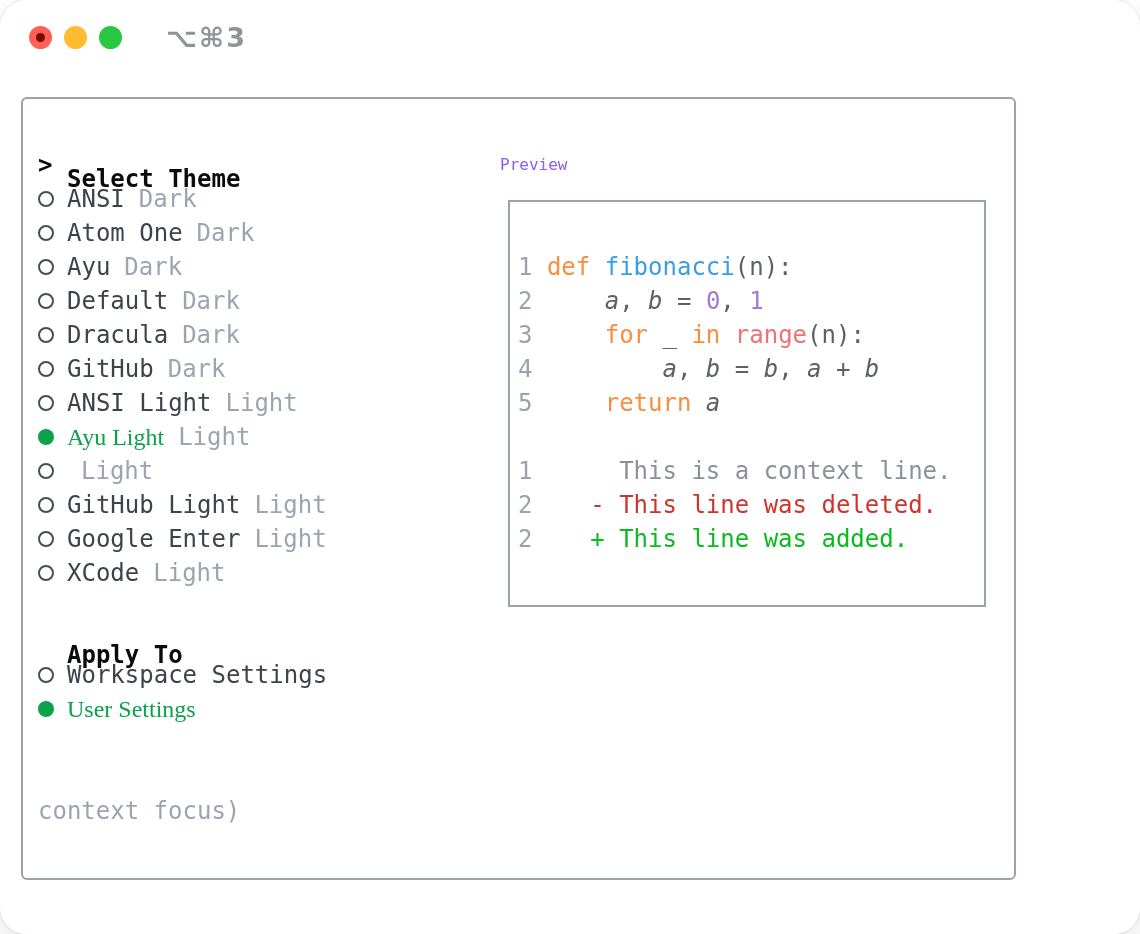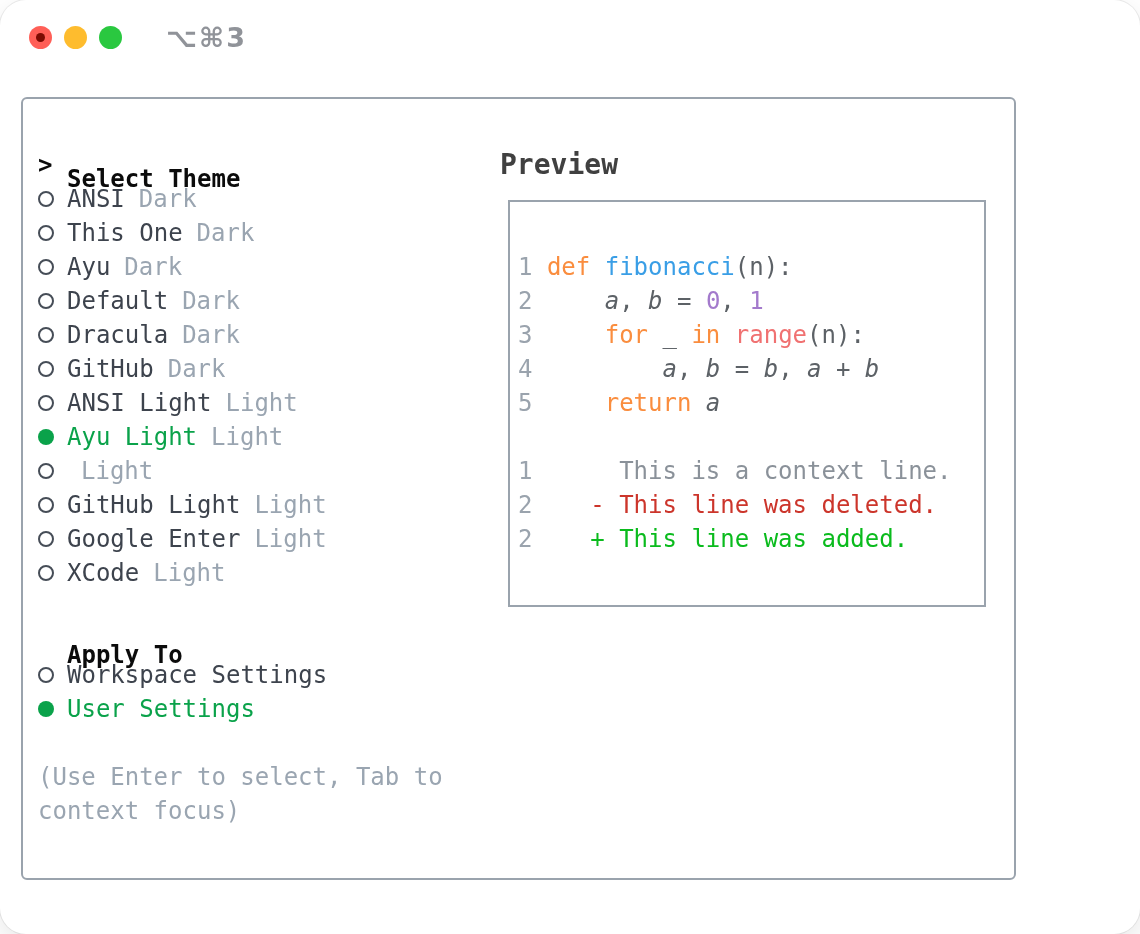--- a/index.html
+++ b/index.html
@@ -28,26 +28,26 @@
   }
   
   #left-pane{position:absolute;left:15px;top:49px;}
   .row{display:flex;align-items:center;height:34px;font-size:24px;color:var(--item,#3d434d);white-space:pre;}
   .marker{width:29px;display:flex;align-items:center;flex:0 0 29px;}
   .radio{width:12px;height:12px;border:2px solid #464d57;border-radius:50%;box-sizing:content-box;}
   .radio.sel{width:16px;height:16px;border:none;background:var(--green,#0aa24a);}
   .pointer{font-weight:bold;color:#0b0b0b;}
   .hdr{font-weight:bold;color:#0b0b0b;margin-top:28px;}
   .theme-name{white-space:pre;}
-  .row.sel .theme-name, .row.sel .opt-name{color:var(--green,#0aa24a);}
+  .row.sel .theme-name, .row.sel .opt-name{color:var(--green,#0aa24a);font-family:Liberation Serif, serif;}
   .tag{color:var(--muted,#9aa5b1);margin-left:14px;white-space:pre;}
   .spacer{height:34px;}
   #help-text{font-size:24px;line-height:34px;color:var(--muted,#9aa5b1);white-space:pre;}
   
-  #preview-title{position:absolute;left:477px;top:49px;height:34px;line-height:34px;font-size:28px;font-weight:bold;color:#404040;}
+  #preview-title{position:absolute;left:477px;top:49px;height:34px;line-height:34px;font-size:16px;font-weight:normal;color:#8b5cf6;}
   #preview-box{
     position:absolute;left:485px;top:101px;width:474px;height:403px;
     border:2px solid var(--border,#9aa3ad);background:#fff;overflow:hidden;
   }
   #code-block{position:absolute;left:8px;top:48px;font-size:24px;white-space:pre;}
   .code-line{height:34px;line-height:34px;}
   .tok-num{color:var(--num,#9aa3ad);}
   .tok-kw{color:var(--kw,#fa8d3e);}
   .tok-fn{color:var(--fn,#399ee6);}
   .tok-mk{color:var(--mk,#f07171);}
@@ -75,21 +75,21 @@
   <div id="main-box">
 
     <div id="left-pane">
       <div class="row">
         <span class="marker"><span class="pointer">&gt;</span></span>
         <span class="hdr">Select Theme</span>
       </div>
 
       <div id="theme-list">
           <div class="row"><span class="marker"><span class="radio"></span></span><span class="theme-name">ANSI</span><span class="tag">Dark</span></div>
-          <div class="row"><span class="marker"><span class="radio"></span></span><span class="theme-name">This One</span><span class="tag">Dark</span></div>
+          <div class="row"><span class="marker"><span class="radio"></span></span><span class="theme-name">Atom One</span><span class="tag">Dark</span></div>
           <div class="row"><span class="marker"><span class="radio"></span></span><span class="theme-name">Ayu</span><span class="tag">Dark</span></div>
           <div class="row"><span class="marker"><span class="radio"></span></span><span class="theme-name">Default</span><span class="tag">Dark</span></div>
           <div class="row"><span class="marker"><span class="radio"></span></span><span class="theme-name">Dracula</span><span class="tag">Dark</span></div>
           <div class="row"><span class="marker"><span class="radio"></span></span><span class="theme-name">GitHub</span><span class="tag">Dark</span></div>
           <div class="row"><span class="marker"><span class="radio"></span></span><span class="theme-name">ANSI Light</span><span class="tag">Light</span></div>
           <div class="row sel"><span class="marker"><span class="radio sel"></span></span><span class="theme-name">Ayu Light</span><span class="tag">Light</span></div>
           <div class="row"><span class="marker"><span class="radio"></span></span><span class="tag">Light</span></div>
           <div class="row"><span class="marker"><span class="radio"></span></span><span class="theme-name">GitHub Light</span><span class="tag">Light</span></div>
           <div class="row"><span class="marker"><span class="radio"></span></span><span class="theme-name">Google Enter</span><span class="tag">Light</span></div>
           <div class="row"><span class="marker"><span class="radio"></span></span><span class="theme-name">XCode</span><span class="tag">Light</span></div>
@@ -102,21 +102,21 @@
         <span class="hdr">Apply To</span>
       </div>
 
       <div id="apply-list">
           <div class="row"><span class="marker"><span class="radio"></span></span><span class="opt-name">Workspace Settings</span></div>
           <div class="row sel"><span class="marker"><span class="radio sel"></span></span><span class="opt-name">User Settings</span></div>
         </div>
 
       <div class="spacer"></div>
 
-      <div id="help-text"><span>(Use Enter to select, Tab to</span><br><span>context focus)</span></div>
+      <div id="help-text"><br><span>context focus)</span></div>
     </div>
 
     <div id="preview-title">Preview</div>
 
     <div id="preview-box">
       <div id="code-block"><div class="code-line"><span class="tok-num">1</span><span class="tok-pl"> </span><span class="tok-kw">def</span><span class="tok-pl"> </span><span class="tok-fn">fibonacci</span><span class="tok-pl">(</span><span class="tok-pl">n</span><span class="tok-pl">):</span></div><div class="code-line"><span class="tok-num">2</span><span class="tok-pl">     </span><span class="tok-id">a</span><span class="tok-pl">, </span><span class="tok-id">b</span><span class="tok-pl"> = </span><span class="tok-ct">0</span><span class="tok-pl">, </span><span class="tok-ct">1</span></div><div class="code-line"><span class="tok-num">3</span><span class="tok-pl">     </span><span class="tok-kw">for</span><span class="tok-pl"> _ </span><span class="tok-kw">in</span><span class="tok-pl"> </span><span class="tok-mk">range</span><span class="tok-pl">(n):</span></div><div class="code-line"><span class="tok-num">4</span><span class="tok-pl">         </span><span class="tok-id">a</span><span class="tok-pl">, </span><span class="tok-id">b</span><span class="tok-pl"> = </span><span class="tok-id">b</span><span class="tok-pl">, </span><span class="tok-id">a</span><span class="tok-pl"> + </span><span class="tok-id">b</span></div><div class="code-line"><span class="tok-num">5</span><span class="tok-pl">     </span><span class="tok-kw">return</span><span class="tok-pl"> </span><span class="tok-id">a</span></div><div class="code-line">&nbsp;</div><div class="code-line"><span class="tok-num">1</span><span class="tok-pl">      </span><span class="tok-ctx">This is a context line.</span></div><div class="code-line"><span class="tok-num">2</span><span class="tok-pl">    </span><span class="tok-del">- This line was deleted.</span></div><div class="code-line"><span class="tok-num">2</span><span class="tok-pl">    </span><span class="tok-add">+ This line was added.</span></div></div>
     </div>
 
   </div>
 </div>

